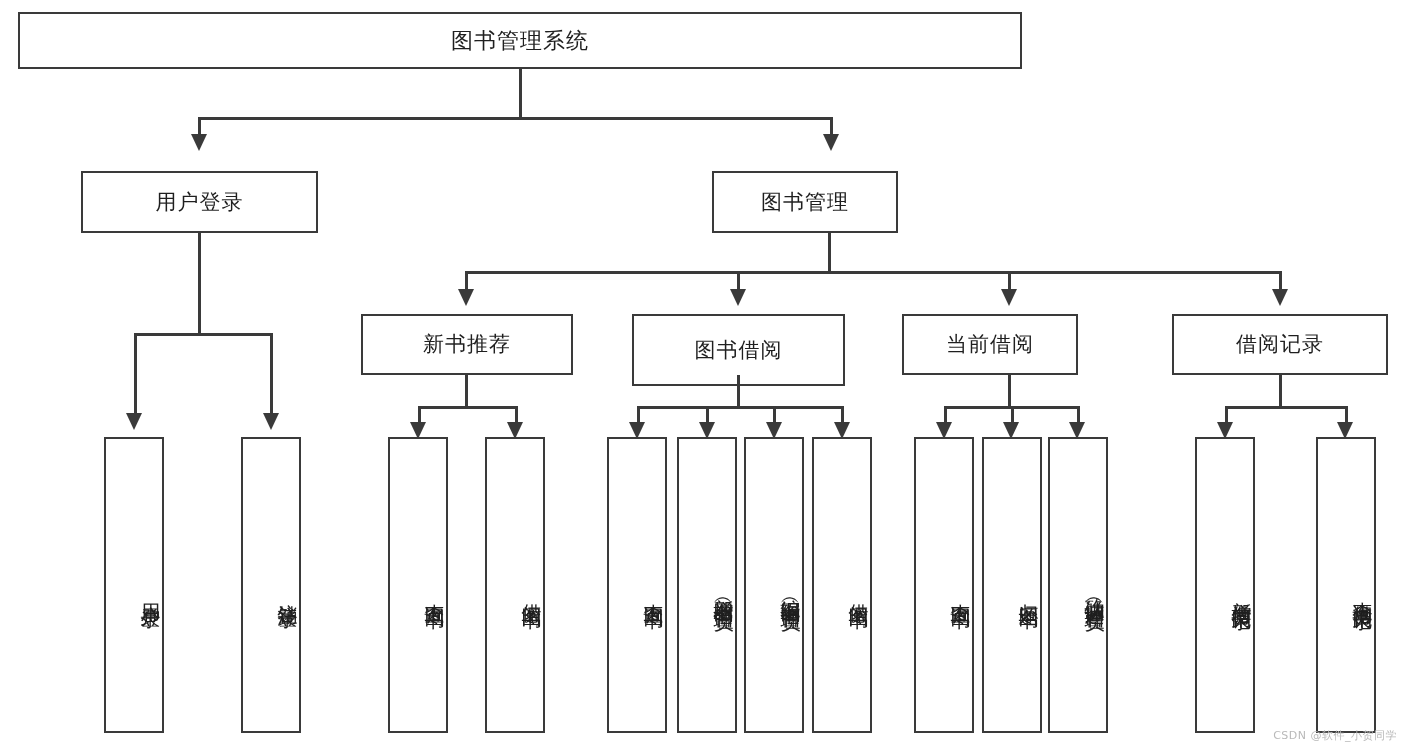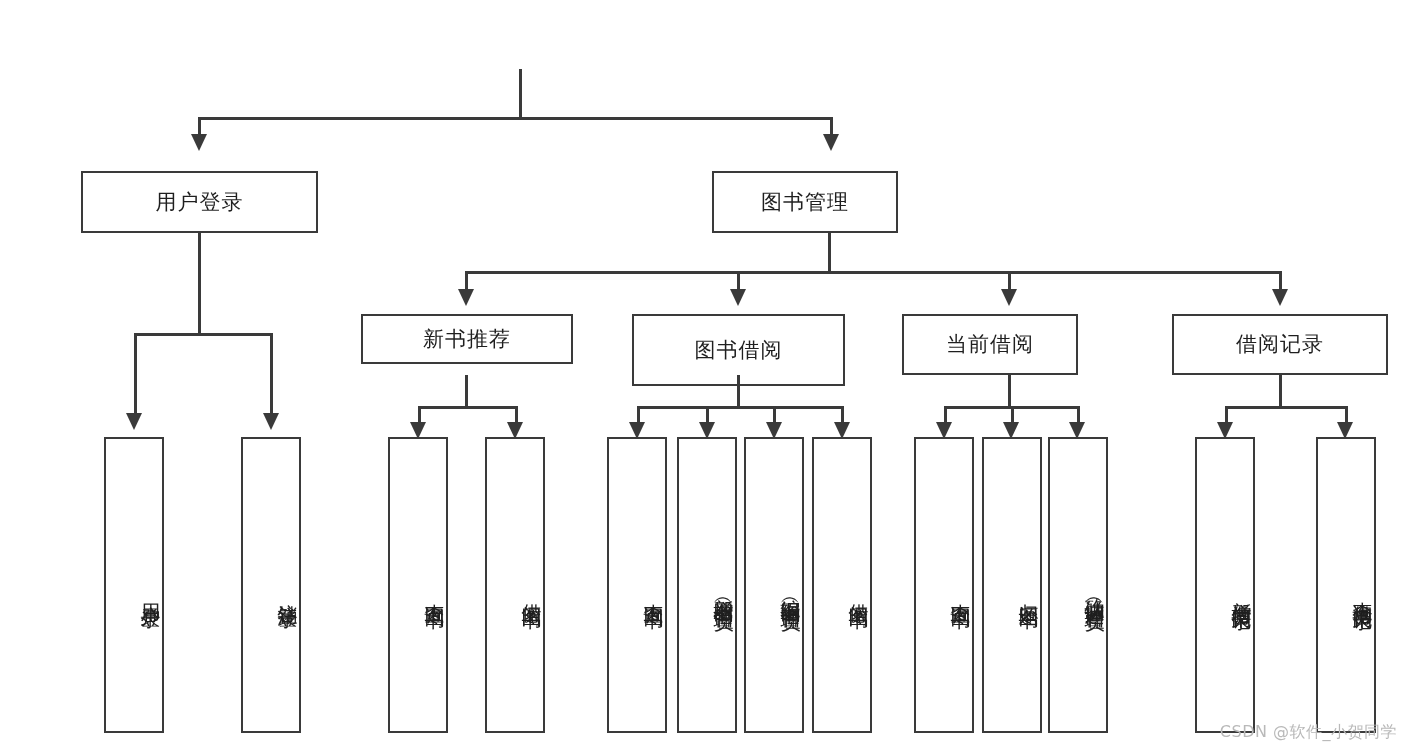--- a/index.html
+++ b/index.html
@@ -60,32 +60,33 @@
     width:0;height:0;
     border-left:8px solid transparent;
     border-right:8px solid transparent;
     border-top:17px solid #3a3a3a;
   }
   
   #watermark{
     position:absolute;
     right:8px;
     bottom:4px;
-    font-size:16px;
+    font-size:11px;
     color:#b9b9b9;
     letter-spacing:0.5px;
     white-space:nowrap;
     user-select:none;
   }
 </style>
 </head>
 <body>
 
 <div id="canvas">
 
+  <div class="node h root" style="left:18px;top:12px;width:1004px;height:57px;">图书管理系统</div>
 
   <div class="vline" style="left:519px;top:69px;height:50px;"></div>
   <div class="hline" style="left:198px;top:117px;width:634px;"></div>
   <div class="vline" style="left:198px;top:117px;height:20px;"></div>
   <div class="vline" style="left:830px;top:117px;height:20px;"></div>
   <div class="arrow" style="left:191px;top:134px;"></div>
   <div class="arrow" style="left:823px;top:134px;"></div>
 
   <div class="node h" style="left:81px;top:171px;width:237px;height:62px;">用户登录</div>
 
@@ -102,21 +103,21 @@
   <div class="hline" style="left:465px;top:271px;width:816px;"></div>
   <div class="vline" style="left:465px;top:271px;height:20px;"></div>
   <div class="vline" style="left:737px;top:271px;height:20px;"></div>
   <div class="vline" style="left:1008px;top:271px;height:20px;"></div>
   <div class="vline" style="left:1279px;top:271px;height:20px;"></div>
   <div class="arrow" style="left:458px;top:289px;"></div>
   <div class="arrow" style="left:730px;top:289px;"></div>
   <div class="arrow" style="left:1001px;top:289px;"></div>
   <div class="arrow" style="left:1272px;top:289px;"></div>
 
-  <div class="node h" style="left:361px;top:314px;width:212px;height:50px;text-align:right;">新书推荐</div>
+  <div class="node h" style="left:361px;top:314px;width:212px;height:61px;text-align:right;">新书推荐</div>
   <div class="node h" style="left:632px;top:314px;width:213px;height:72px;">图书借阅</div>
   <div class="node h" style="left:902px;top:314px;width:176px;height:61px;">当前借阅</div>
   <div class="node h" style="left:1172px;top:314px;width:216px;height:61px;">借阅记录</div>
 
   <div class="vline" style="left:465px;top:375px;height:33px;"></div>
   <div class="hline" style="left:418px;top:406px;width:99px;"></div>
   <div class="vline" style="left:418px;top:406px;height:20px;"></div>
   <div class="vline" style="left:515px;top:406px;height:20px;"></div>
   <div class="arrow" style="left:410px;top:422px;"></div>
   <div class="arrow" style="left:507px;top:422px;"></div>

